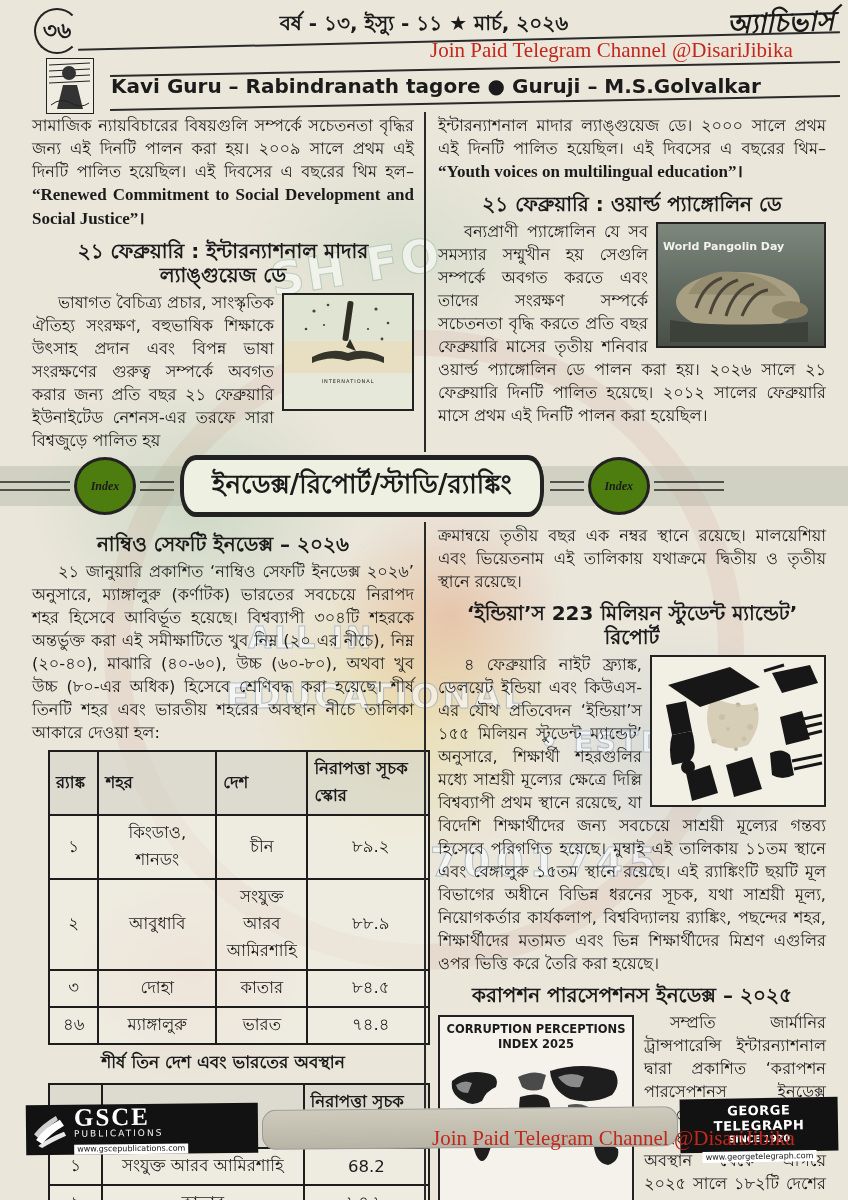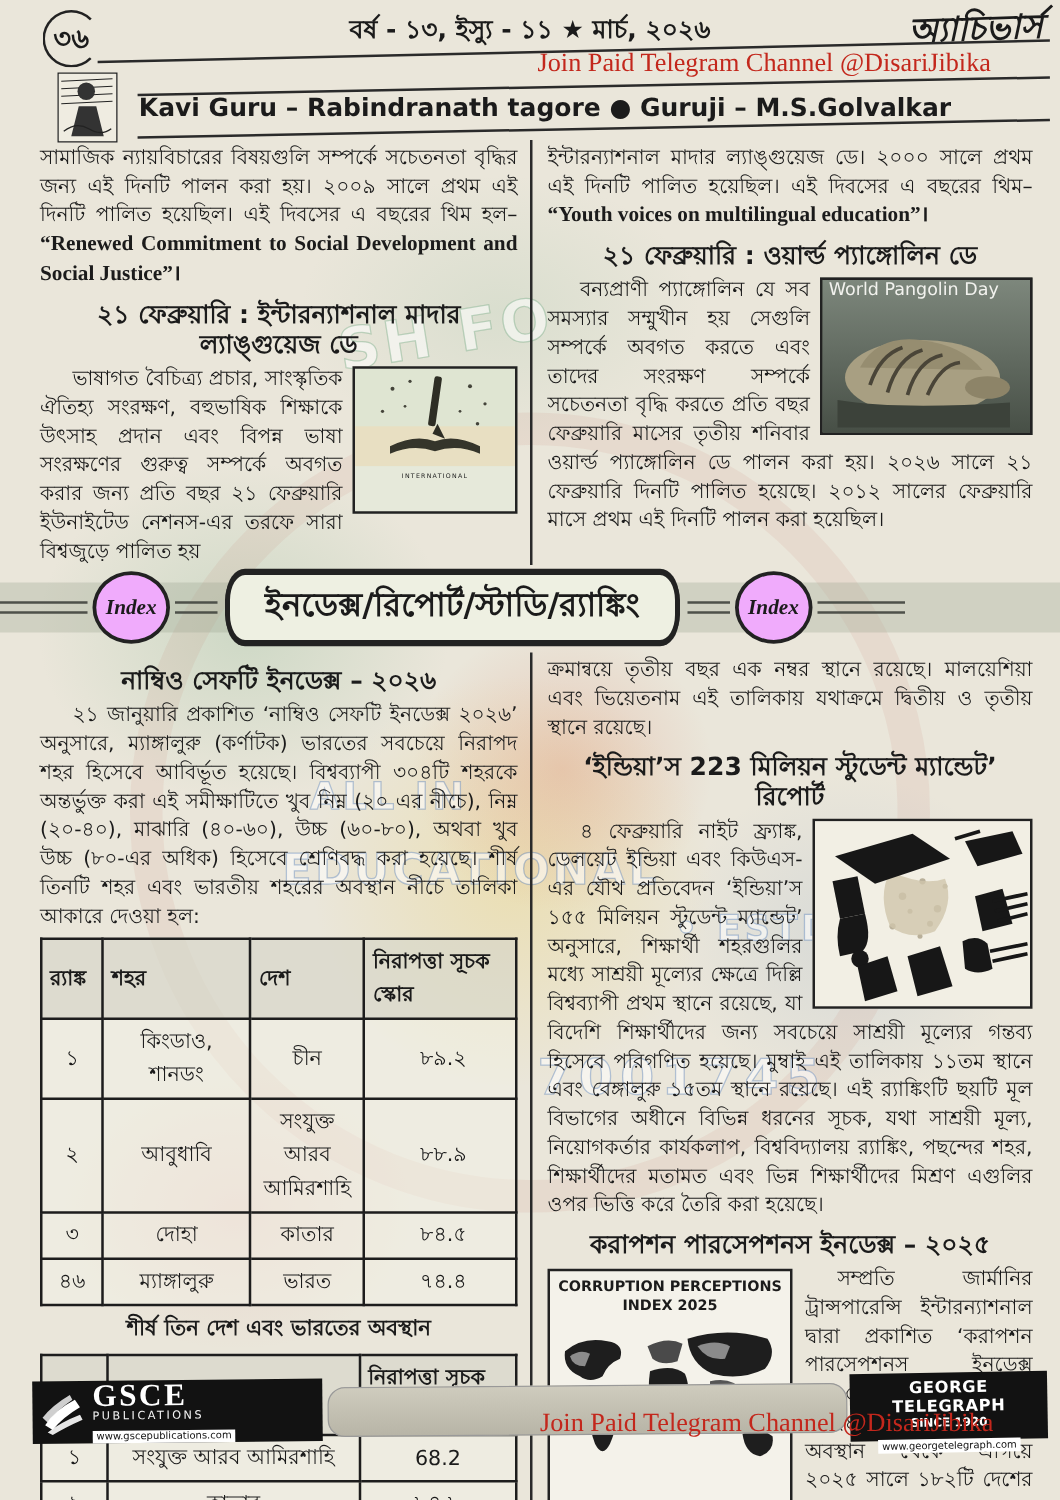--- a/index.html
+++ b/index.html
@@ -52,38 +52,38 @@
   p.ind { text-indent:1.6em; }
   .eng { font-weight:bold; font-family:"Liberation Serif","DejaVu Serif",serif; font-size:17px; }
   h3.sec { text-align:center; font-size:20px; font-weight:bold; margin:8px 0 4px; line-height:1.2; }
   
   .fig { border:2px solid #222; background:#e6e9da; }
   .fig-mld { float:right; width:132px; height:118px; margin:2px 0 2px 8px; text-align:center; overflow:hidden; }
   .fig-mld .t1 { font-size:5px; letter-spacing:1px; margin-top:1px; }
   .fig-mld .t2 { font-size:8.5px; font-weight:bold;margin-top:40px; }
   .fig-mld .t3 { font-size:5px; }
   .fig-pang { float:right; width:170px; height:126px; margin:2px 0 2px 8px; position:relative; background:#5f665a; border:2px solid #222; }
-  .fig-pang .lbl { position:absolute; left:5px; top:0; color:#f2f2ee; font-size:14px; font-weight:normal; }
+  .fig-pang .lbl { position:absolute; left:5px; top:16px; color:#f2f2ee; font-size:11px; font-weight:bold; }
   .fig-grad { float:right; width:176px; height:152px; margin:2px 0 4px 8px; background:#f2efe4; border:2px solid #222; }
   .fig-cpi { float:left; width:196px; height:188px; margin:4px 10px 2px 0; background:#f4f2ea; border:2px solid #222; text-align:center; }
   .fig-cpi .cap { font-size:11.5px; font-weight:bold; line-height:1.25; padding-top:5px; }
   
   .banner { position:relative; height:64px; margin:2px 0 4px; z-index:1; display:flex; align-items:center; }
   .banner .strip { position:absolute; left:0; right:0; top:12px; height:40px; background:rgba(160,170,150,.35); }
   .bline { flex:1; height:10px; border-top:2.5px solid #222; border-bottom:2.5px solid #222; }
   .bline.outer { max-width:70px; }
-  .badge { width:62px; height:58px; border:3px solid #222; border-radius:50%; background:#f0abfc;
+  .badge { width:62px; height:58px; border:3px solid #222; border-radius:50%; background:#4d7c0f;
            display:flex; align-items:center; justify-content:center; flex:none; margin:0 4px; position:relative; z-index:2;
-           font-style:italic; font-weight:bold; font-size:17px; font-family:"Liberation Serif","DejaVu Serif",serif; }
+           font-style:italic; font-weight:bold; font-size:12px; font-family:"Liberation Serif","DejaVu Serif",serif; }
   .btitle { flex:none; margin:0 6px; border:2.5px solid #222; border-left-width:4px; border-right-width:4px;
             border-radius:16px 16px 16px 16px / 22px 22px 22px 22px;
             box-shadow:0 4px 0 -1px #222, 0 -4px 0 -1px #222;
             background:#eef0e2; padding:4px 28px; font-size:26px; font-weight:bold; position:relative; z-index:2; }
   
-  table.rank { width:100%; border-collapse:collapse; border:2.5px solid #1d1d1d; margin:6px 0 2px; background:rgba(245,243,232,.45); }
+  table.rank { width:100%; border-collapse:collapse; border:2.5px solid #1d1d1d; margin:6px 16px 2px; background:rgba(245,243,232,.45); }
   table.rank th, table.rank td { border:2px solid #1d1d1d; padding:4px 6px; font-size:16.5px; }
   table.rank th { font-weight:bold; text-align:left; background:rgba(190,190,175,.35); }
   table.rank td { text-align:center; }
   table.t1 td:nth-child(1){ width:13%; } table.t1 td:nth-child(2){ width:31%; }
   table.t1 td:nth-child(3){ width:24%; } table.t1 td:nth-child(4){ width:32%;padding-left:11px; }
   table.t2 td:nth-child(1){ width:14%; } table.t2 td:nth-child(2){ width:53%; }
   table.t2 td:nth-child(2), table.t1 td:nth-child(2){ text-align:center; }
   .tcap { text-align:center; font-size:17px; font-weight:bold; margin-top:4px; }
   
   .footer { position:absolute; left:26px; right:10px; bottom:46px; height:50px; z-index:2; }

